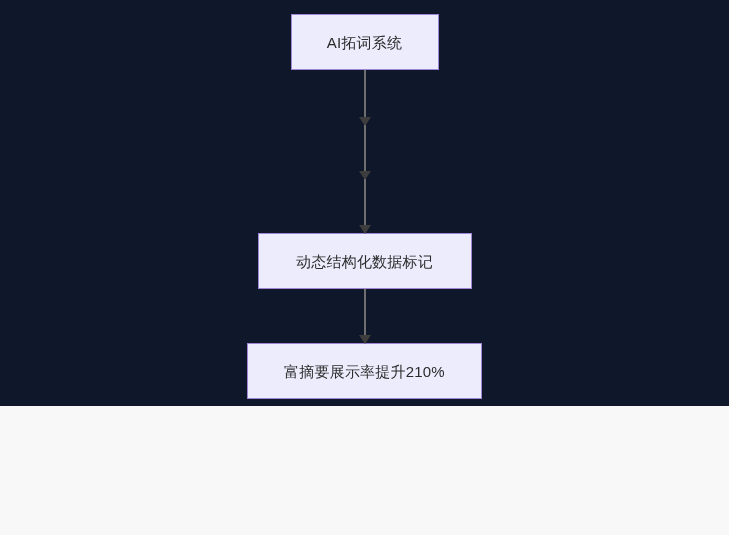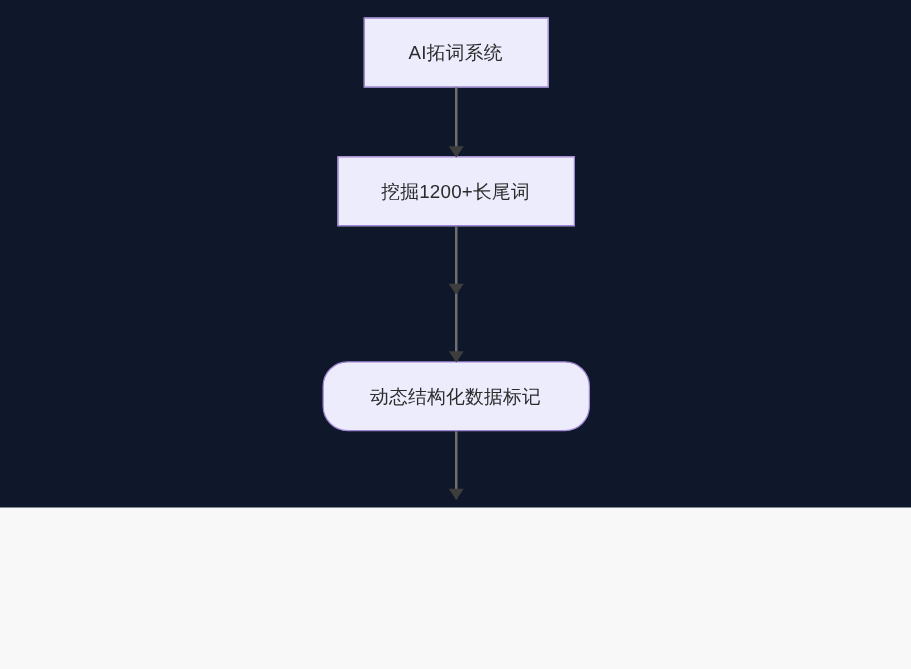--- a/index.html
+++ b/index.html
@@ -66,21 +66,21 @@
     transform: translateX(-50%);
     width: 0;
     height: 0;
     border-left: 6px solid transparent;
     border-right: 6px solid transparent;
     border-top: 9px solid #3d3d3d;
   }
   .n1 { width: 148px; }
   .n2 { width: 190px; }
   .n3 { width: 222px; }
-  .n4 { width: 214px; border-radius: 20px; }
+  .n4 { width: 214px; }
   .n5 { width: 235px; }
 
   .pad-top { height: 14px; flex: none; }
   .c1 { height: 55px; }
   .c2 { height: 54px; }
   .c3 { height: 54px; }
   .c4 { height: 54px; }
 </style>
 </head>
 <body>
@@ -92,23 +92,20 @@
 
     <div class="node-box n1">
       <span class="node-label">AI拓词系统</span>
     </div>
 
     <div class="connector c1">
       <div class="stem"></div>
       <div class="head"></div>
     </div>
 
-    <div class="node-box n2">
-      <span class="node-label">挖掘1200+长尾词</span>
-    </div>
 
     <div class="connector c2">
       <div class="stem"></div>
       <div class="head"></div>
     </div>
 
 
     <div class="connector c3">
       <div class="stem"></div>
       <div class="head"></div>
@@ -116,15 +113,18 @@
 
     <div class="node-box n4">
       <span class="node-label">动态结构化数据标记</span>
     </div>
 
     <div class="connector c4">
       <div class="stem"></div>
       <div class="head"></div>
     </div>
 
+    <div class="node-box n5">
+      <span class="node-label">富摘要展示率提升210%</span>
+    </div>
 
   </div>
 </div>
 
 </body></html>

